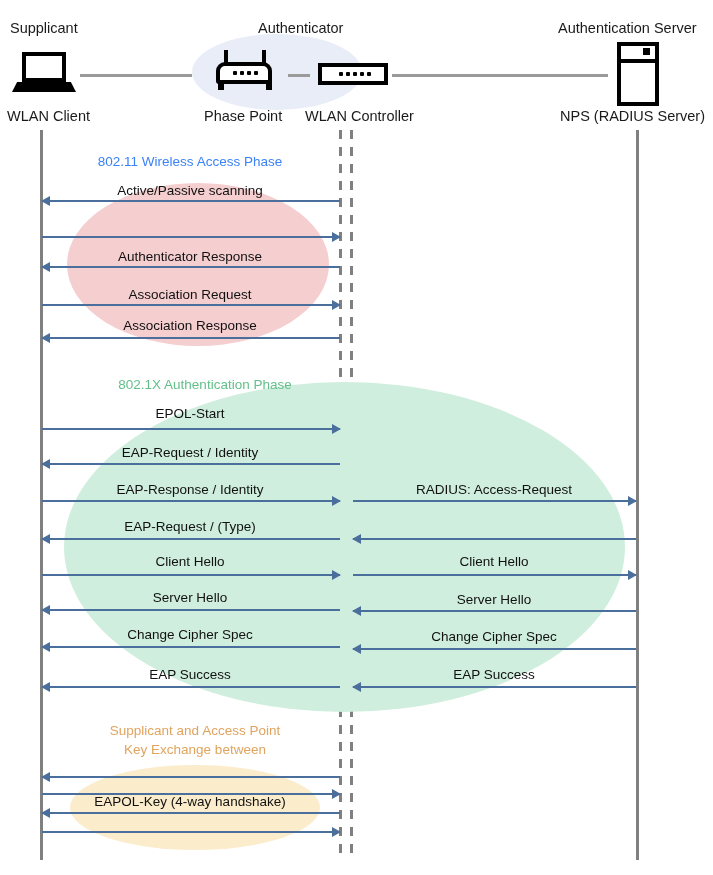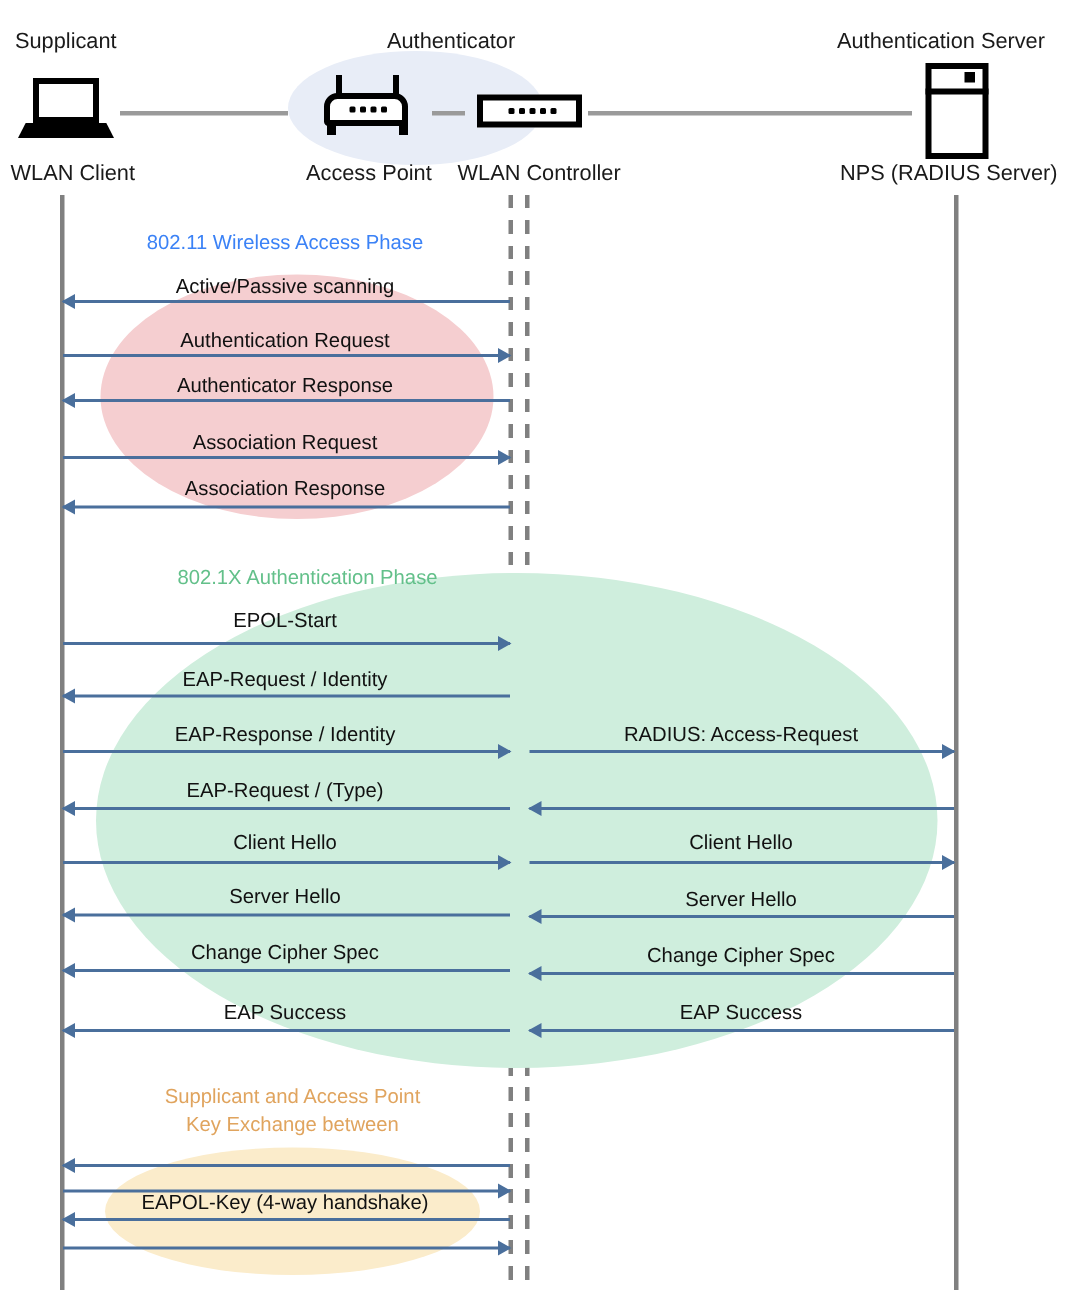--- a/index.html
+++ b/index.html
@@ -111,21 +111,21 @@
     <div class="ap-body"></div>
     <div class="dotrow" style="left:17px;top:21px;">
         <i></i>
         <i></i>
         <i></i>
         <i></i>
       </div>
     <div class="ap-foot" style="left:2px;"></div>
     <div class="ap-foot" style="left:50px;"></div>
   </div>
-  <div class="node-sub" style="left:204px;top:108px;">Access Point</div>
+  <div class="node-sub" style="left:204px;top:108px;">Phase Point</div>
 
   <div class="icon" style="left:318px;top:63px;width:70px;height:22px;">
     <div class="wlc-body"></div>
     <div class="dotrow" style="left:21px;top:9px;">
         <i></i>
         <i></i>
         <i></i>
         <i></i>
         <i></i>
       </div>
@@ -146,21 +146,20 @@
   <div class="lifeline" style="left:636px;top:130px;height:730px;"></div>
 
   <div class="ellipse ell-pink" style="left:67px;top:183px;width:262px;height:163px;"></div>
   <div class="phase-label" style="left:60px;top:152px;width:260px;color:#3b82f6;">802.11 Wireless Access Phase</div>
 
   <div class="msg-label" style="left:40px;top:183px;width:300px;">Active/Passive scanning</div>
   <div class="arrow left" style="left:42px;top:200px;width:298px;">
       <span class="head"></span>
     </div>
 
-  <div class="msg-label" style="left:40px;top:219px;width:300px;">Authentication Request</div>
   <div class="arrow right" style="left:42px;top:236px;width:298px;">
       <span class="head"></span>
     </div>
 
   <div class="msg-label" style="left:40px;top:249px;width:300px;">Authenticator Response</div>
   <div class="arrow left" style="left:42px;top:266px;width:298px;">
       <span class="head"></span>
     </div>
 
   <div class="msg-label" style="left:40px;top:287px;width:300px;">Association Request</div>

